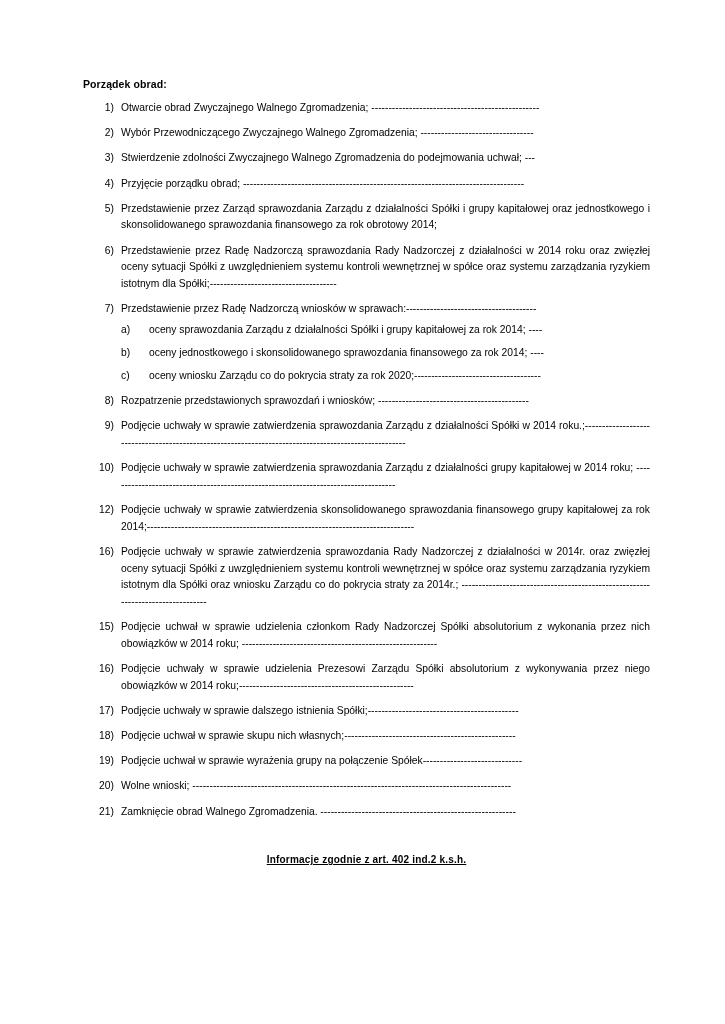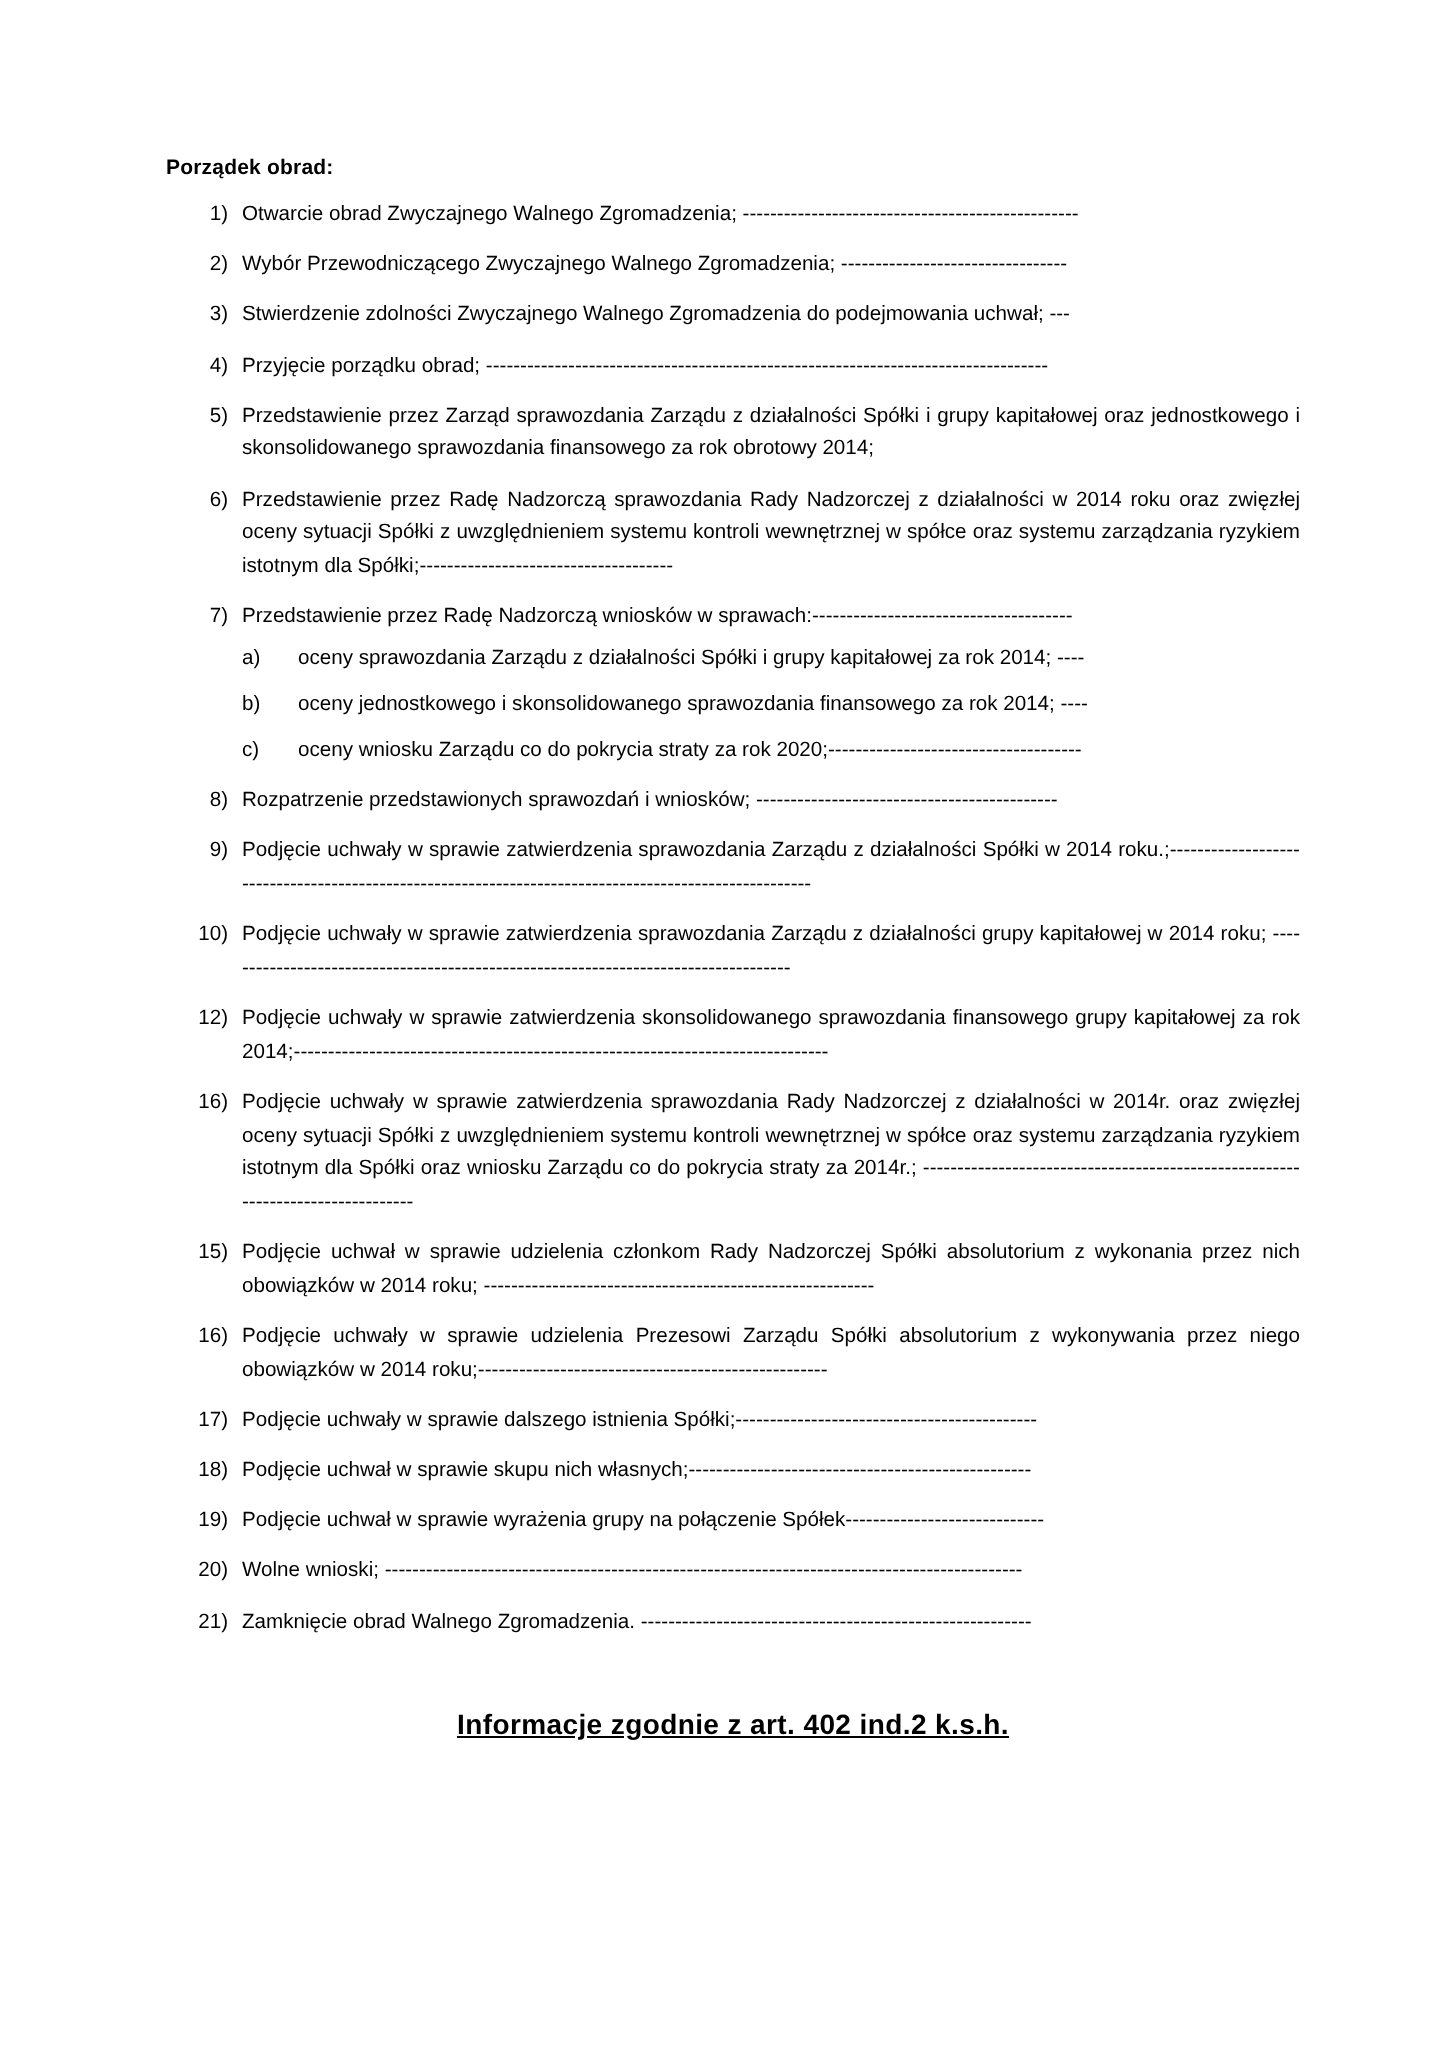--- a/index.html
+++ b/index.html
@@ -67,21 +67,21 @@
   ol.sub > li > .num {
     position: absolute;
     left: 0;
     top: 0;
     width: 18px;
     text-align: left;
   }
   .footer-note {
     margin-top: 34px;
     text-align: center;
-    font-size: 14px;
+    font-size: 10px;
     font-weight: bold;
     text-decoration: underline;
     letter-spacing: 0.2px;
   }
   .tight {
     text-align: right;
   }
 </style>
 </head>
 <body>

